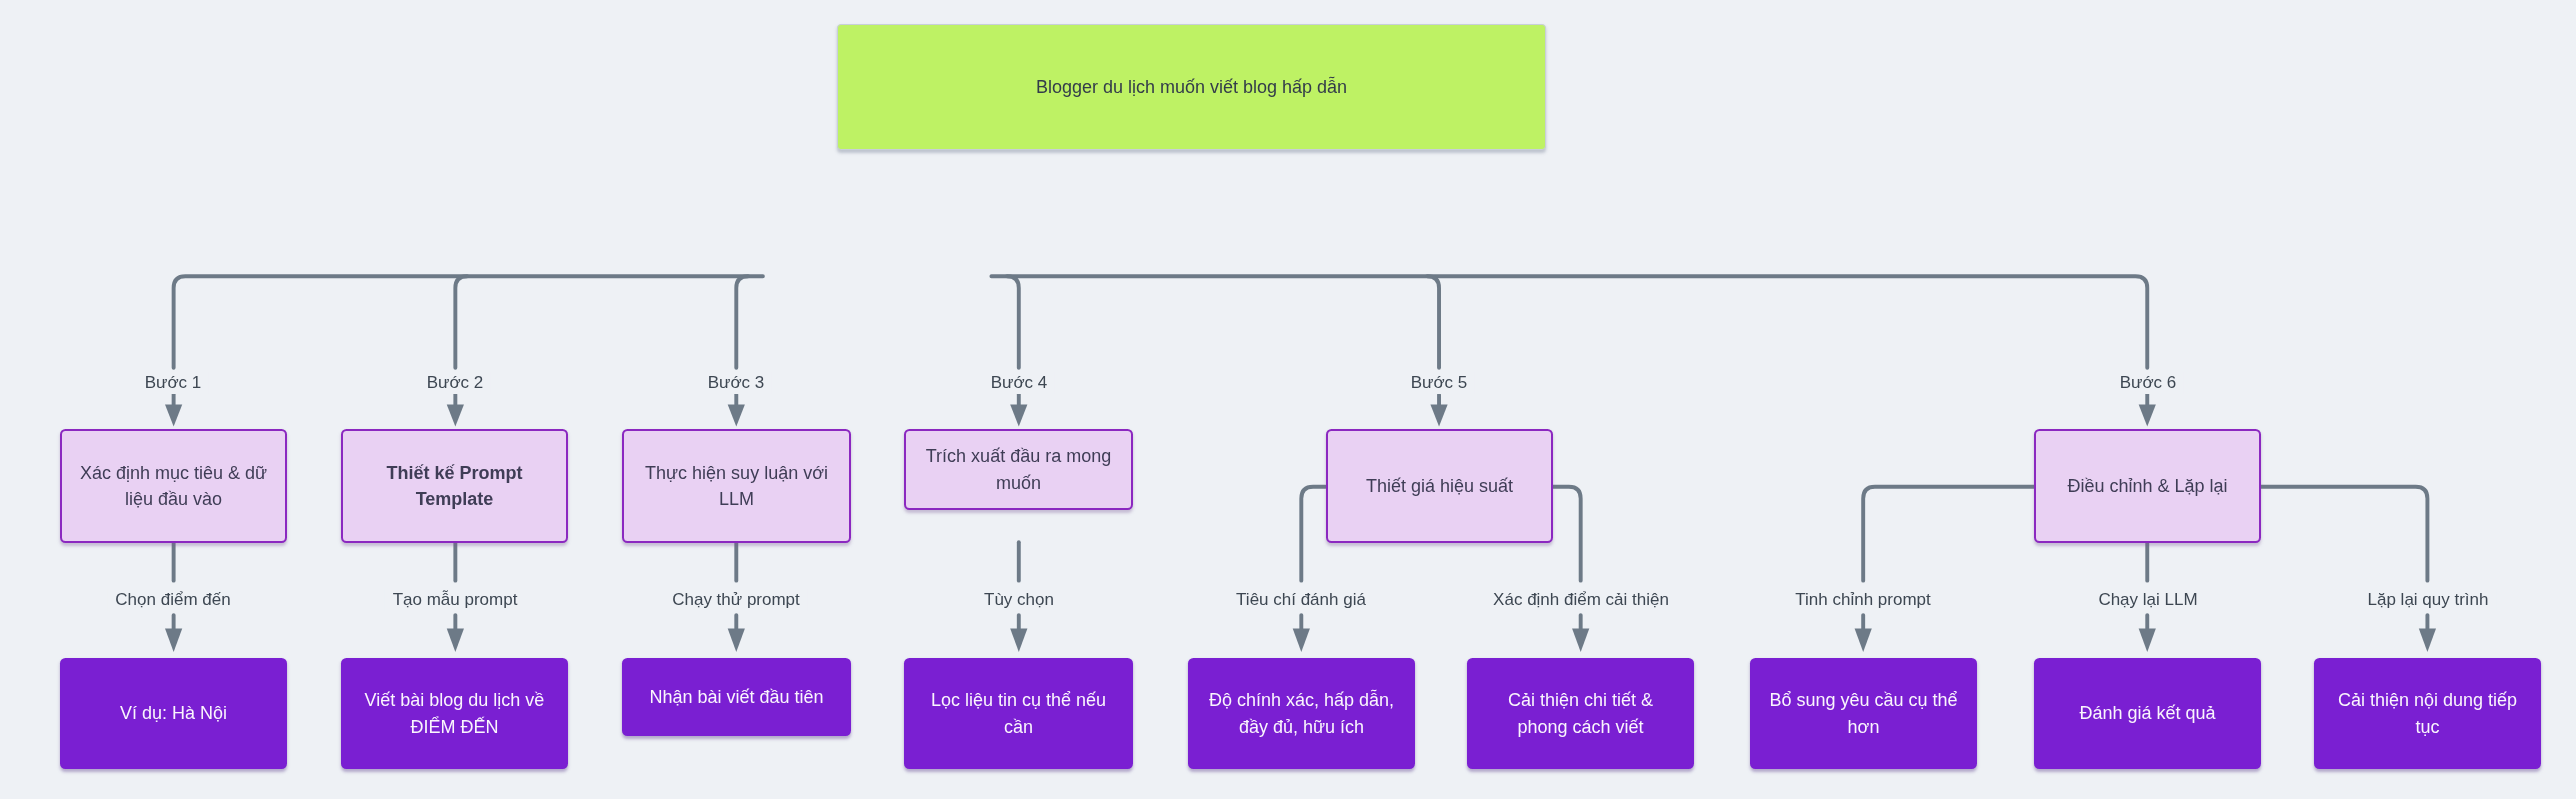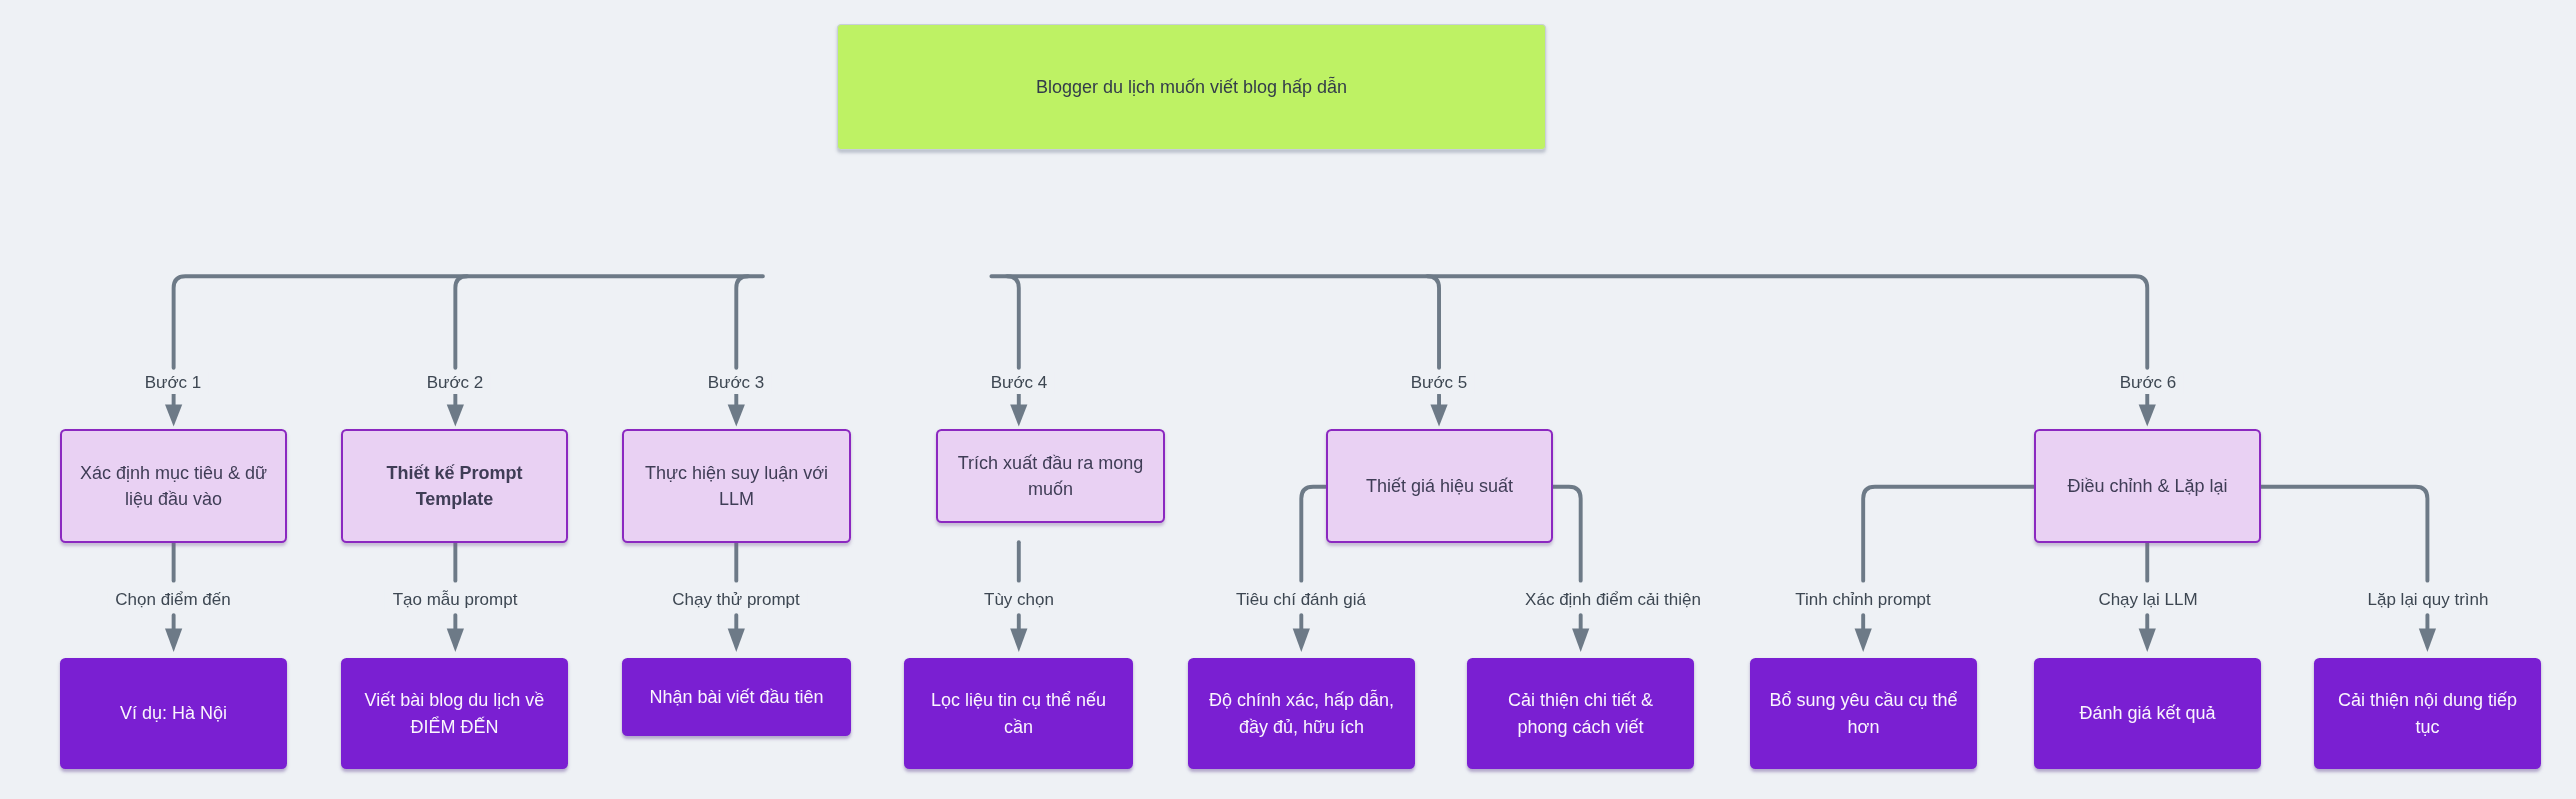--- a/index.html
+++ b/index.html
@@ -129,36 +129,36 @@
 
   <div class="node step" style="left:60px;top:429px;width:227px;height:114px;">
     <span>Xác định mục tiêu &amp; dữ liệu đầu vào</span>
   </div>
   <div class="node step" style="left:341px;top:429px;width:227px;height:114px;font-weight:bold;">
     <span>Thiết kế Prompt Template</span>
   </div>
   <div class="node step" style="left:622px;top:429px;width:229px;height:114px;">
     <span>Thực hiện suy luận với LLM</span>
   </div>
-  <div class="node step" style="left:904px;top:429px;width:229px;height:94px;margin-left:32px;">
+  <div class="node step" style="left:904px;top:429px;width:229px;height:81px;">
     <span>Trích xuất đầu ra mong muốn</span>
   </div>
   <div class="node step" style="left:1326px;top:429px;width:227px;height:114px;">
     <span>Thiết giá hiệu suất</span>
   </div>
   <div class="node step" style="left:2034px;top:429px;width:227px;height:114px;">
     <span>Điều chỉnh &amp; Lặp lại</span>
   </div>
 
   <div class="elabel" style="left:173px;top:589px;">Chọn điểm đến</div>
   <div class="elabel" style="left:455px;top:589px;">Tạo mẫu prompt</div>
   <div class="elabel" style="left:736px;top:589px;">Chạy thử prompt</div>
   <div class="elabel" style="left:1019px;top:589px;">Tùy chọn</div>
   <div class="elabel" style="left:1301px;top:589px;">Tiêu chí đánh giá</div>
-  <div class="elabel" style="left:1581px;top:589px;margin-left:32px;">Xác định điểm cải thiện</div>
+  <div class="elabel" style="left:1581px;top:589px;">Xác định điểm cải thiện</div>
   <div class="elabel" style="left:1863px;top:589px;">Tinh chỉnh prompt</div>
   <div class="elabel" style="left:2148px;top:589px;">Chạy lại LLM</div>
   <div class="elabel" style="left:2428px;top:589px;">Lặp lại quy trình</div>
 
   <div class="node result" style="left:60px;top:658px;width:227px;height:111px;">
     <span>Ví dụ: Hà Nội</span>
   </div>
   <div class="node result" style="left:341px;top:658px;width:227px;height:111px;">
     <span>Viết bài blog du lịch về ĐIỂM ĐẾN</span>
   </div>

